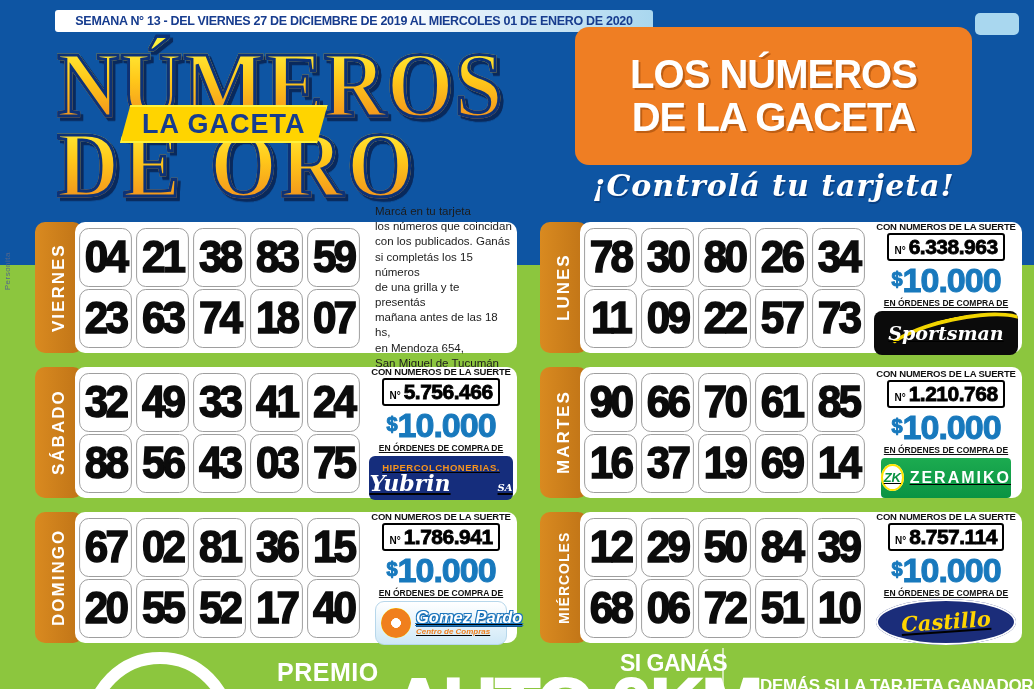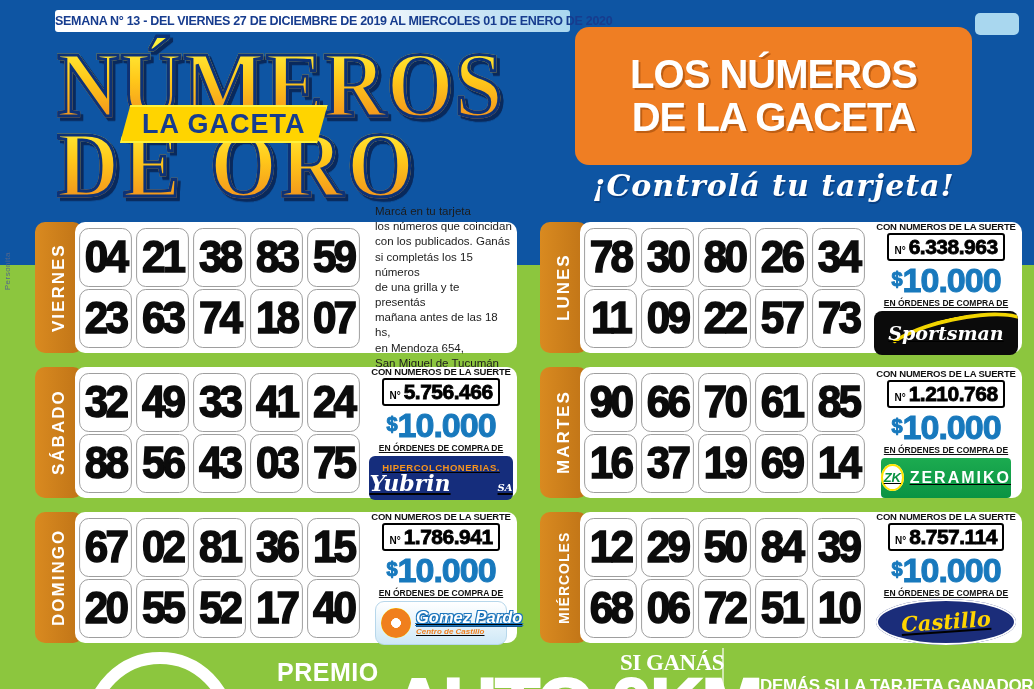--- a/index.html
+++ b/index.html
@@ -2,21 +2,21 @@
 <html><head>
 <meta charset="utf-8">
 <style>
   * { margin:0; padding:0; box-sizing:border-box; }
   body { background:#333; font-family:"Liberation Sans", sans-serif; }
   .canvas{ position:relative; width:1034px; height:689px; overflow:hidden;
            background:#0e55a3; margin:0 auto; }
   .green-bg{ position:absolute; left:0; top:265px; width:1034px; height:424px; background:#8cc63e; }
 
   
-  .week-banner{ position:absolute; left:55px; top:10px; width:515px; height:22px;
+  .week-banner{ position:absolute; left:55px; top:10px; width:598px; height:22px;
     background:linear-gradient(90deg,#ffffff 0%,#ffffff 55%,#cfe7f6 80%,#a9d7ef 100%);
     border-radius:3px; color:#173c8e; font-weight:bold; font-size:12.5px; letter-spacing:-0.3px;
     text-align:center; line-height:22px; white-space:nowrap; }
   .blue-chip{ position:absolute; left:975px; top:13px; width:44px; height:22px;
     background:#a9d7ef; border-radius:5px; }
 
   
   .logo-line{ position:absolute; font-family:"Liberation Serif", serif; font-weight:bold;
     background:linear-gradient(180deg,#fff23c 5%,#ffc81a 45%,#f08a1d 95%);
     -webkit-background-clip:text; background-clip:text; color:transparent;
@@ -116,21 +116,21 @@
   .sp-gomez .sub{ color:#f07f1d; font-size:8px; font-style:italic; font-weight:bold; margin-top:2px; }
 
   
   .car-circle{ position:absolute; left:85px; top:652px; width:150px; height:150px;
     border:12px solid #fff; border-radius:50%; }
   .f-premio{ position:absolute; left:277px; top:658px; color:#fff; font-weight:bold;
     font-size:25px; letter-spacing:.5px; }
   .f-auto{ position:absolute; left:392px; top:662px; color:#fff; font-weight:bold;
     font-size:74px; letter-spacing:-2px; -webkit-text-stroke:2px #fff; white-space:nowrap; }
   .f-siganas{ position:absolute; left:620px; top:650px; color:#fff; font-weight:bold;
-    font-size:23px; letter-spacing:-0.5px;font-family:Liberation Serif, serif; }
+    font-size:23px; letter-spacing:-0.5px; }
   .f-divider{ position:absolute; left:722px; top:648px; width:2px; height:41px;
     background:rgba(255,255,255,.6); }
   .f-ademas{ position:absolute; left:748px; top:676px; color:#fff; font-weight:bold;
     font-size:17px; letter-spacing:-0.3px; white-space:nowrap; }
 
   .watermark{ position:absolute; left:3px; top:252px; writing-mode:vertical-rl;
     transform:rotate(180deg); font-size:8px; color:#55678a; letter-spacing:.5px; }
 </style>
 </head>
 <body>
@@ -238,21 +238,21 @@
           <span class="p-no">N°</span>
           <span class="p-num">1.786.941</span>
         </div>
         <div class="p-amount"><span class="cur">$</span><span class="val">10.000</span></div>
         <div class="p-bottom">EN ÓRDENES DE COMPRA DE</div>
         <div class="sponsor">
           <div class="sp-gomez">
             <span class="icon"></span>
             <span class="col">
               <span class="nm">Gomez Pardo</span>
-              <span class="sub">Centro de Castillo</span>
+              <span class="sub">Centro de Compras</span>
             </span>
           </div>
         </div>
       </div>
     </div>
   </div>
 
   <div class="day-row" style="left:540px;top:222px">
     <div class="day-tab">
       <span class="day-label">LUNES</span>

